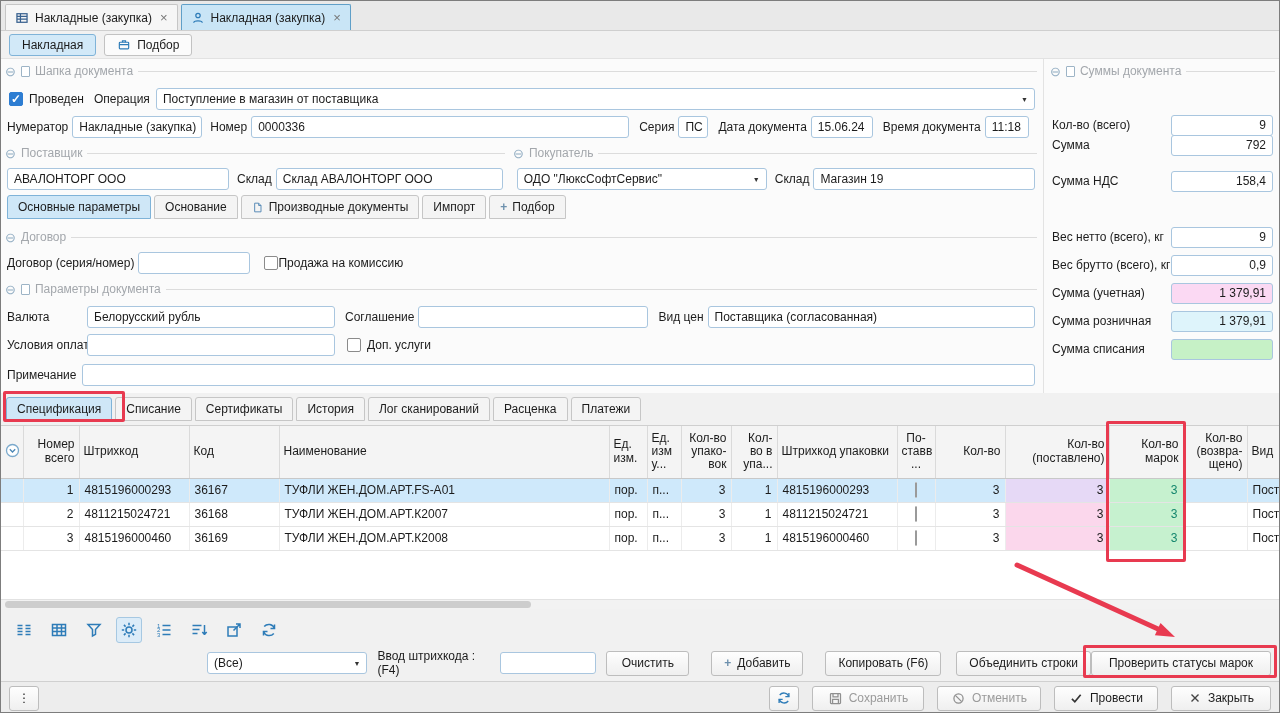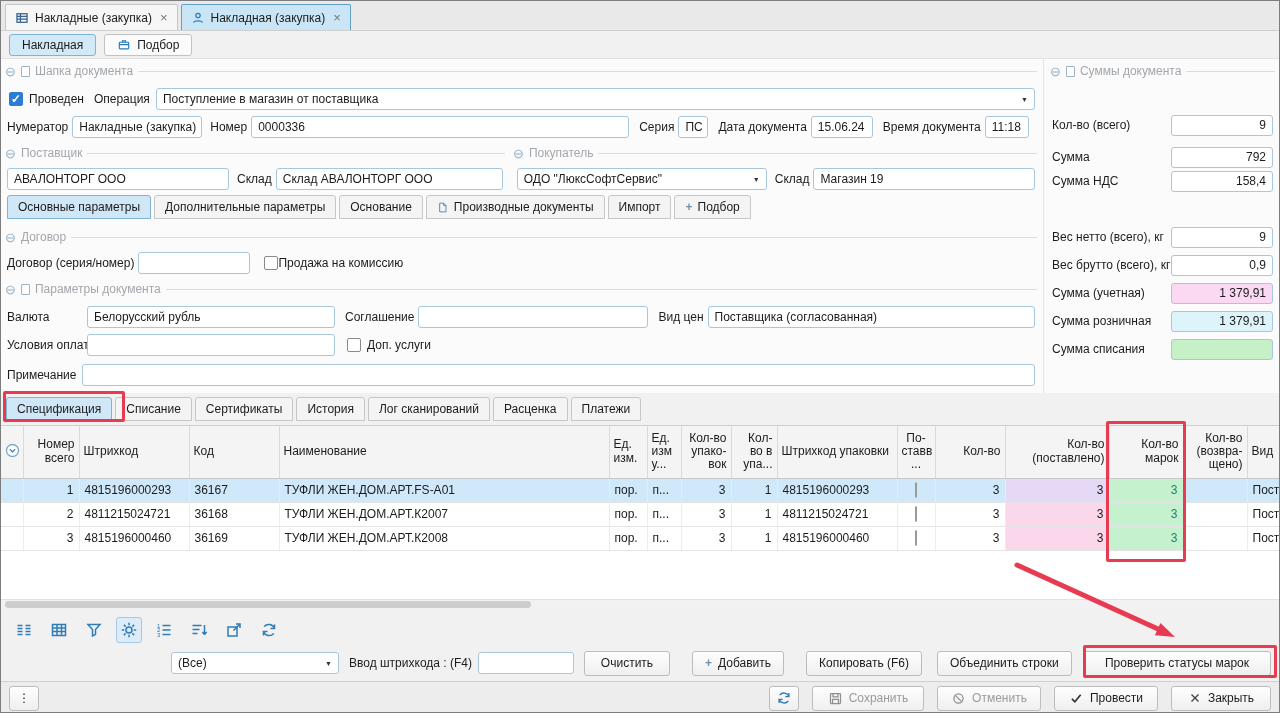--- a/index.html
+++ b/index.html
@@ -217,23 +217,20 @@
       <div class="fld" style="margin-left:4px;flex:1;">
         <span>Магазин 19</span>
       </div>
     </div>
 
     <div class="tabsrow" style="top:136px;left:6px;">
       <div class="ptab active">
           <span>Основные параметры</span>
         </div>
       <div class="ptab">
-          <span>Дополнительные параметры</span>
-        </div>
-      <div class="ptab">
           <span>Основание</span>
         </div>
       <div class="ptab">
         <svg class="ic" width="12" height="13" viewBox="0 0 18 18">
             <g fill="none" stroke="#5b8db8" stroke-width="1.5">
               <path d="M4 2.5h6l3.5 3.5v9.5H4z"></path>
               <path d="M10 2.5v3.5h3.5"></path>
             </g>
           </svg>
         <span>Производные документы</span>
@@ -300,21 +297,21 @@
       <span>Суммы документа</span>
       <span class="line"></span>
     </div>
 
     <div class="sumrow" style="top:54px;">
       <span class="sumlabel">Кол-во (всего)</span>
       <div class="sumfld">
           <span>9</span>
         </div>
     </div>
-    <div class="sumrow" style="top:86px;">
+    <div class="sumrow" style="top:74px;">
       <span class="sumlabel">Сумма</span>
       <div class="sumfld">
           <span>792</span>
         </div>
     </div>
     <div class="sumrow" style="top:110px;">
       <span class="sumlabel">Сумма НДС</span>
       <div class="sumfld">
           <span>158,4</span>
         </div>
@@ -541,21 +538,21 @@
         <svg width="18" height="18" viewBox="0 0 18 18">
           <g stroke="#2e7cb8" stroke-width="1.5" fill="none">
             <path d="M14.5 7.5A6 6 0 0 0 4.2 5.6M3.5 10.5A6 6 0 0 0 13.8 12.4"></path>
             <path d="M14.5 3.5v4h-4M3.5 14.5v-4h4"></path>
           </g>
         </svg>
       </button>
   </div>
 
   <div class="controlsrow">
-    <div class="fld" style="width:168px;">
+    <div class="fld" style="width:168px;margin-left:36px;">
       <span>(Все)</span>
       <span class="caret">▼</span>
     </div>
     <span style="margin-left:10px;">Ввод штрихкода : (F4)</span>
     <input class="fldi" style="margin-left: 6px; width: 96px;" value="">
     <button class="btn" style="margin-left:10px;width:86px;">Очистить</button>
     <button class="btn" style="margin-left:22px;">
       <span class="plusic">+</span>
       <span>Добавить</span>
     </button>

